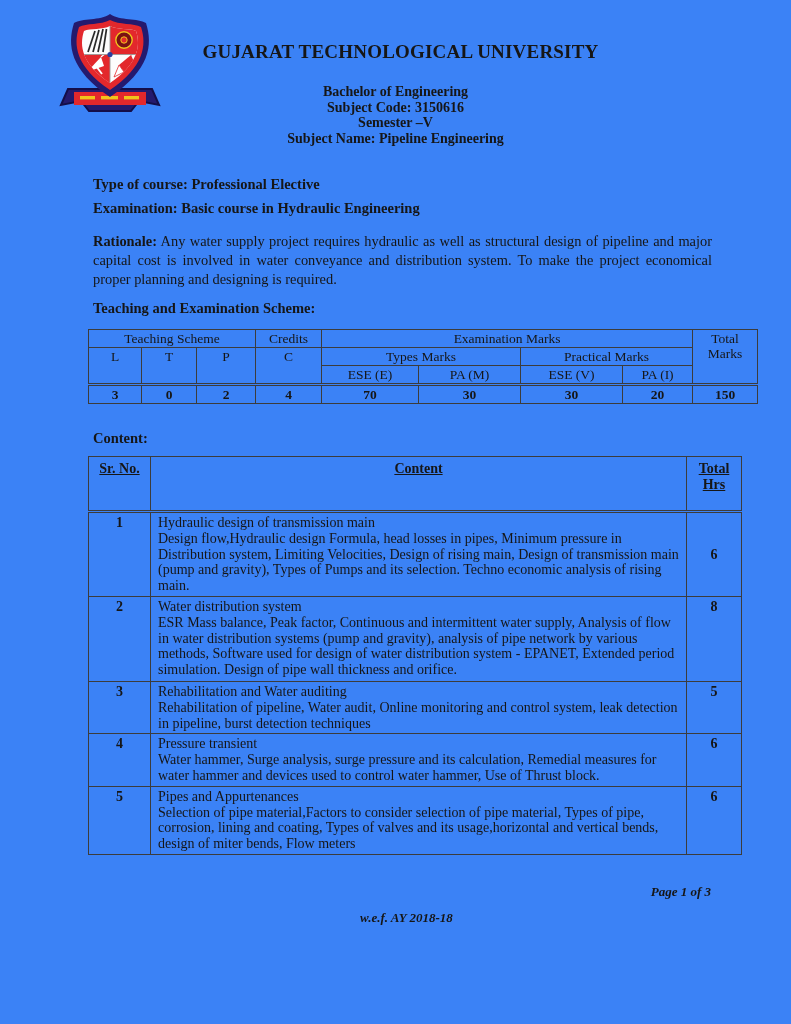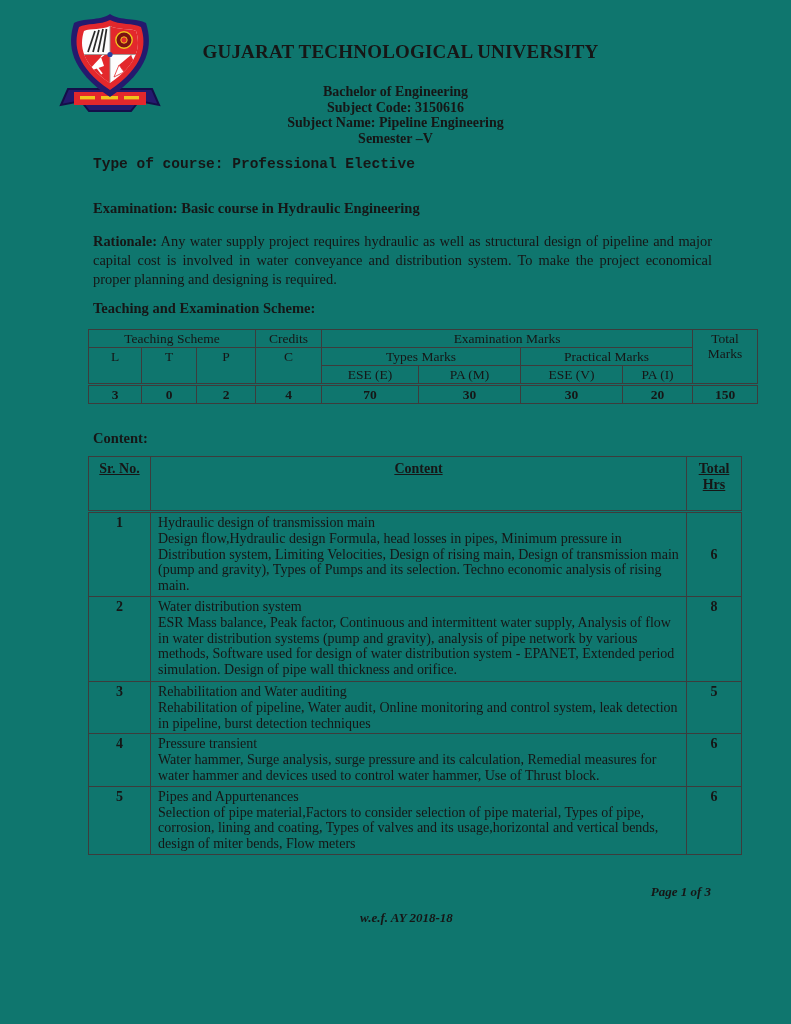--- a/index.html
+++ b/index.html
@@ -1,38 +1,38 @@
 <!DOCTYPE html>
 <html><head>
 <meta charset="utf-8">
 <style>
   * { box-sizing: border-box; margin: 0; padding: 0; }
   html, body { background: #e8e8e8; }
   .page {
     position: relative;
     width: 791px; height: 1024px;
     margin: 0 auto;
-    background: #0f766e;
+    background: #3b82f6;
     font-family: "Liberation Serif", "DejaVu Serif", serif;
     color: #161616;
     overflow: hidden;
   }
   
   .logo { position: absolute; left: 54px; top: 13px; width: 112px; height: 104px; }
   .uni-title {
     position: absolute; top: 41px; left: 10px; width: 781px;
     text-align: center; font-size: 19px; font-weight: bold; letter-spacing: .2px;
   }
   .header-sub {
     position: absolute; top: 84px; left: 0; width: 100%;
     text-align: center; font-weight: bold; font-size: 14px; line-height: 15.6px;
   }
   
   .line-bold { position: absolute; left: 93px; width: 620px; font-size: 14.5px; font-weight: bold; }
-  .type-line { top: 156px; font-family: Liberation Mono, monospace; }
+  .type-line { top: 176px; }
   .prereq-line { top: 200px; }
   .rationale {
     position: absolute; left: 93px; top: 232px; width: 619px;
     font-size: 14.4px; line-height: 19px; text-align: justify;
   }
   .rationale .lbl { font-weight: bold; }
   .scheme-heading { top: 300px; }
   .content-heading { top: 430px; }
   
   table { border-collapse: collapse; table-layout: fixed; }
@@ -122,22 +122,22 @@
         </g>
         <circle cx="56" cy="41.5" r="2.6" fill="#2a3f9e"></circle>
       </g>
     </svg>
   </div>
 
   <div class="uni-title">GUJARAT TECHNOLOGICAL UNIVERSITY</div>
   <div class="header-sub">
     <div>Bachelor of Engineering</div>
     <div>Subject Code: 3150616</div>
+    <div>Semester –V</div>
     <div>Subject Name: Pipeline Engineering</div>
-    <div>Semester –V</div>
   </div>
 
   <div class="line-bold type-line"><span>Type of course:</span> <span>Professional Elective</span></div>
 
   <div class="line-bold prereq-line"><span>Examination:</span> <span>Basic course in Hydraulic Engineering</span></div>
 
   <p class="rationale"><span class="lbl">Rationale:</span> <span>Any water supply project requires hydraulic as well as structural design of pipeline and major capital cost is involved in water conveyance and distribution system. To make the project economical proper planning and designing is required.</span></p>
 
   <div class="line-bold scheme-heading">Teaching and Examination Scheme:</div>
 

